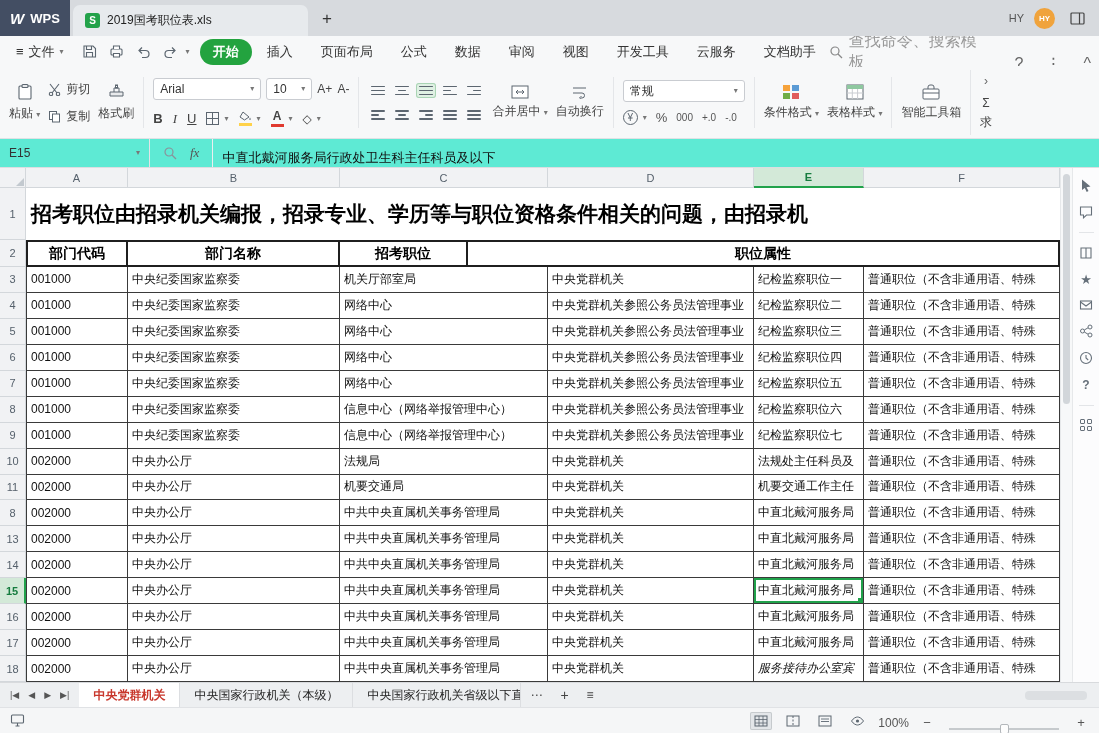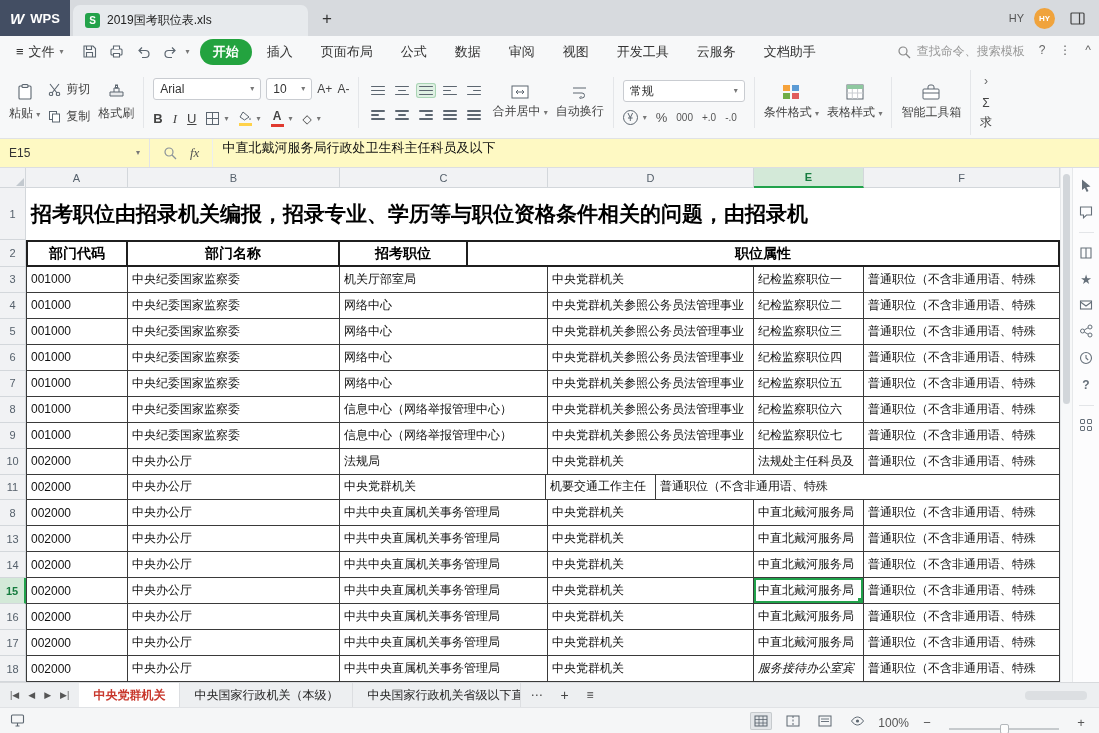--- a/index.html
+++ b/index.html
@@ -21,21 +21,21 @@
 
   
   .menubar{height:31px;background:#f7f8f9;display:flex;align-items:center;padding:0 8px;font-size:13px;flex:none}
   .file-btn{display:flex;align-items:center;gap:5px;padding:0 8px;color:#333}
   .caret{font-size:8px;color:#777;line-height:1}
   .qat{display:flex;align-items:center;gap:3px;margin:0 6px}
   .ibtn{width:24px;height:22px;display:flex;align-items:center;justify-content:center;border-radius:3px}
   .mtabs{display:flex;align-items:center;gap:2px;margin-left:4px}
   .mtab{padding:4px 13px;border-radius:14px;white-space:nowrap;color:#333}
   .mtab.active{background:#23a33f;color:#fff;font-weight:bold}
-  .menu-right{margin-left:auto;display:flex;align-items:flex-start;gap:14px;color:#666;font-size:12px}
+  .menu-right{margin-left:auto;display:flex;align-items:flex-end;gap:22px;color:#666;font-size:16px}
   .search-box{display:flex;align-items:center;gap:6px;color:#999}
 
   
   .ribbon{height:72px;background:#f7f8f9;border-bottom:1px solid #e0e2e5;display:flex;align-items:stretch;padding:3px 0;flex:none;overflow:hidden}
   .rgroup{display:flex;align-items:center;gap:8px;padding:0 9px}
   .rsep{width:1px;background:#e4e6e9;margin:7px 0;flex:none}
   .bigbtn{display:flex;flex-direction:column;align-items:center;justify-content:center;gap:4px;font-size:12px;color:#444;white-space:nowrap}
   .vcol{display:flex;flex-direction:column;justify-content:center;gap:10px}
   .sbtn{display:flex;align-items:center;gap:5px;font-size:12px;color:#444;white-space:nowrap}
   .combo{height:22px;border:1px solid #c9ccd1;border-radius:3px;background:#fff;display:flex;align-items:center;justify-content:space-between;padding:0 6px;font-size:12px;color:#333}
@@ -53,21 +53,21 @@
   .bars i{display:block;height:1.5px;background:#5c6670;border-radius:1px;width:100%}
   .bars.l i:nth-child(2){width:8px}
   .bars.c i:nth-child(2){width:8px;margin:0 auto}
   .bars.r i:nth-child(2){width:8px;margin-left:auto}
   .numcol{display:flex;flex-direction:column;gap:8px;justify-content:center}
   .numrow{display:flex;gap:9px;align-items:center;font-size:10px;color:#555}
   .yuanchip{width:15px;height:15px;border:1px solid #5c6670;border-radius:50%;display:flex;align-items:center;justify-content:center;font-size:10px;color:#5c6670}
   .ribbon-end{width:30px;border-left:1px solid #e4e6e9;display:flex;flex-direction:column;align-items:center;justify-content:center;gap:8px;color:#666;overflow:hidden;flex:none}
 
   
-  .fbar{height:29px;background:#fef9c3;border-bottom:1px solid #dcdee1;display:flex;align-items:flex-start;flex:none}
+  .fbar{height:29px;background:#5eead4;border-bottom:1px solid #dcdee1;display:flex;align-items:flex-end;flex:none}
   .namebox{width:150px;height:100%;border-right:1px solid #e2e4e7;display:flex;align-items:center;justify-content:space-between;padding:0 9px;font-size:12px;color:#333;flex:none}
   .fx-area{display:flex;align-items:center;gap:13px;padding:0 13px;height:100%;border-right:1px solid #eceef0;flex:none}
   .fx{font-style:italic;font-family:"Liberation Serif","DejaVu Serif",serif;color:#555;font-size:13px}
   .fcontent{flex:1;font-size:13px;color:#111;padding:0 9px;white-space:nowrap;overflow:hidden}
 
   
   .sheet{flex:1;display:flex;min-height:0}
   .gridwrap{flex:1;display:flex;flex-direction:column;min-width:0;background:#fff}
   .chead{display:flex;height:20px;flex:none;background:#f1f2f4;font-size:11px;color:#55606b}
   .corner{width:26px;flex:none;border-right:1px solid #d3d7db;border-bottom:1px solid #d3d7db;position:relative;background:#f1f2f4}
@@ -540,20 +540,21 @@
             <div class="cell c1" style="width: 212px;">中央办公厅</div>
             <div class="cell c2" style="width: 208px;">法规局</div>
             <div class="cell c3" style="width: 206px;">中央党群机关</div>
             <div class="cell c4" style="width: 110px;">法规处主任科员及</div>
             <div class="cell c5" style="flex: 1 1 0px; min-width: 0px;">普通职位（不含非通用语、特殊</div>
           </div>
           <div class="row drow">
             <div class="rowh">11</div>
             <div class="cell c0" style="width: 102px;">002000</div>
             <div class="cell c1" style="width: 212px;">中央办公厅</div>
+            <div class="cell c2" style="width: 208px;">机要交通局</div>
             <div class="cell c3" style="width: 206px;">中央党群机关</div>
             <div class="cell c4" style="width: 110px;">机要交通工作主任</div>
             <div class="cell c5" style="flex: 1 1 0px; min-width: 0px;">普通职位（不含非通用语、特殊</div>
           </div>
           <div class="row drow">
             <div class="rowh">8</div>
             <div class="cell c0" style="width: 102px;">002000</div>
             <div class="cell c1" style="width: 212px;">中央办公厅</div>
             <div class="cell c2" style="width: 208px;">中共中央直属机关事务管理局</div>
             <div class="cell c3" style="width: 206px;">中央党群机关</div>

